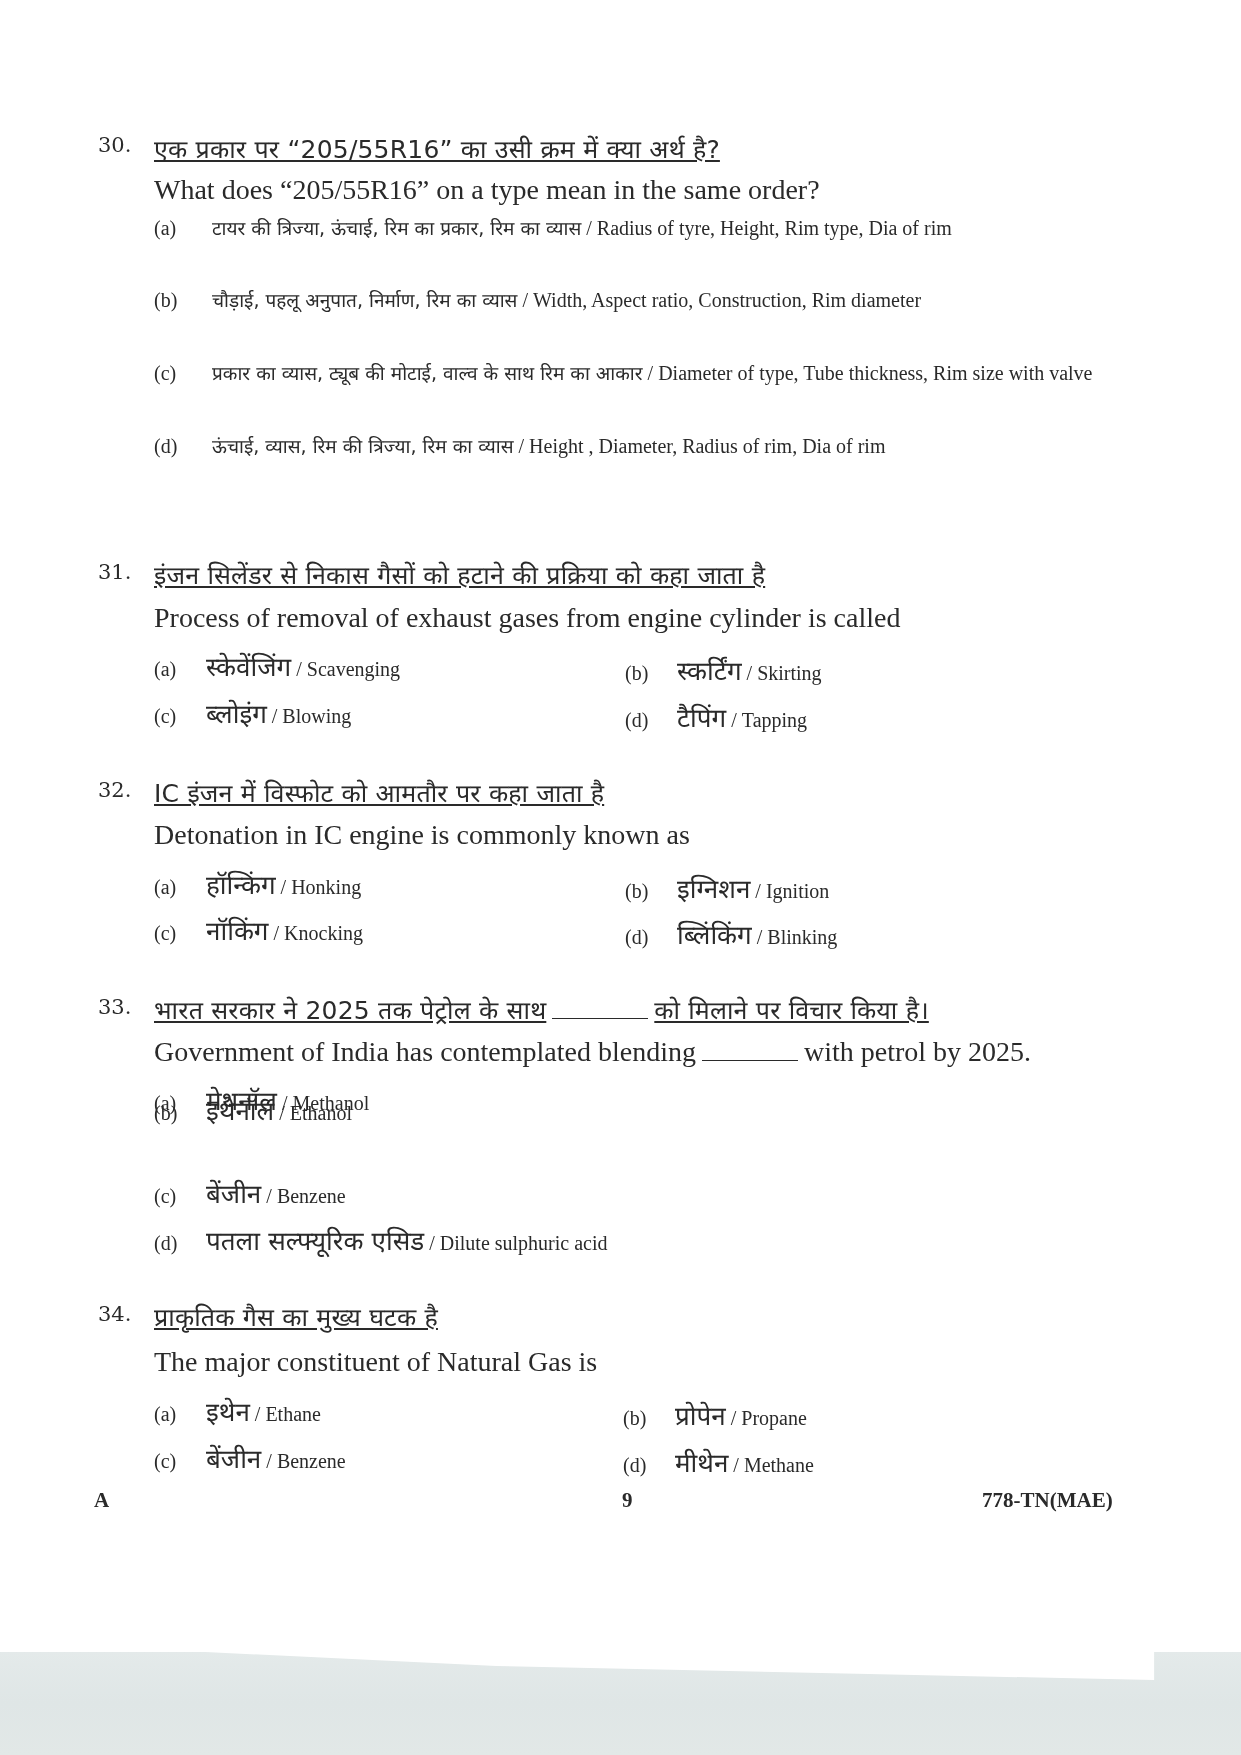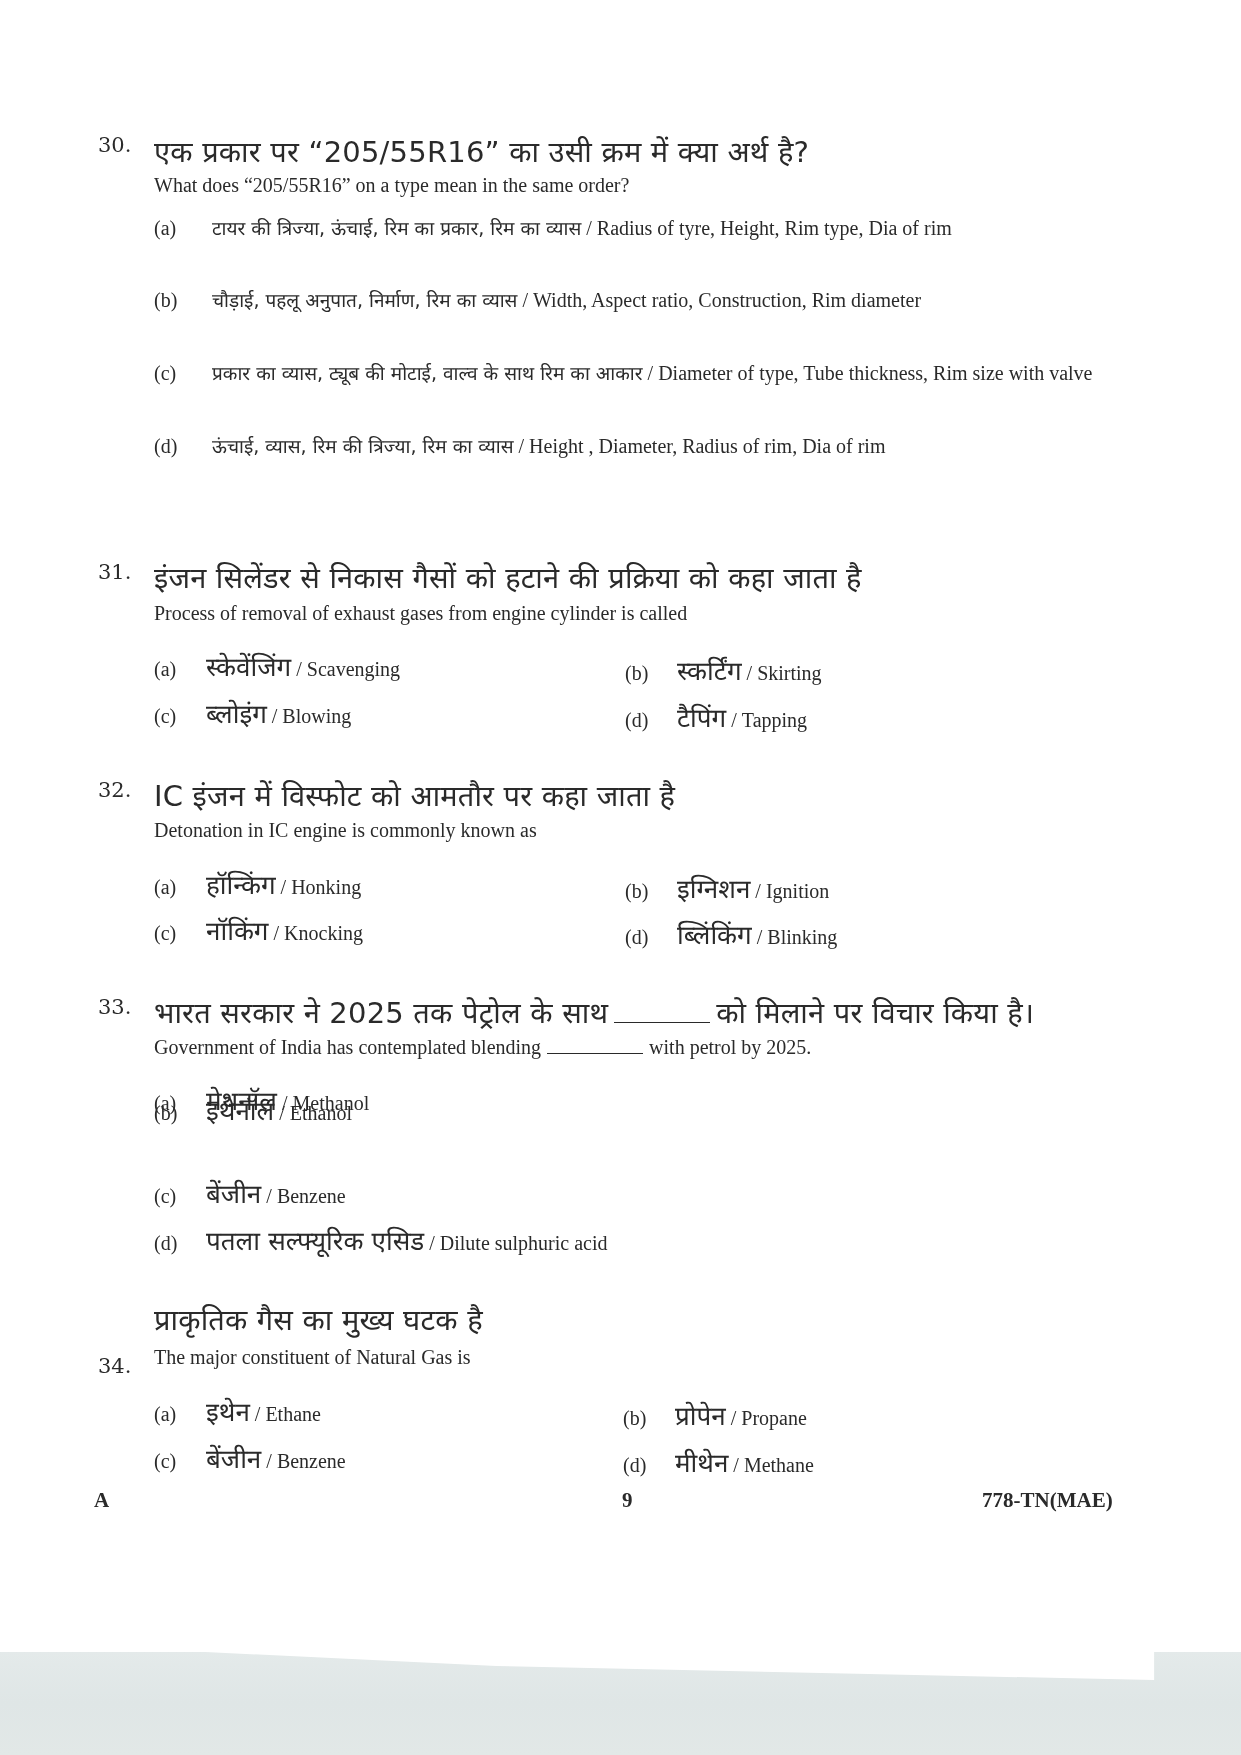--- a/index.html
+++ b/index.html
@@ -14,22 +14,22 @@
       position: absolute; left: 0; top: 1652px; width: 1241px; height: 103px;
       background: linear-gradient(180deg, #e4eaea 0%, #dfe6e6 50%, #e2e8e7 100%);
     }
     .scan-sheet-edge {
       position: absolute; left: 0; top: 1640px; width: 1241px; height: 40px;
       background: #ffffff;
       clip-path: polygon(0 0, 100% 0, 100% 30%, 93% 30%, 93% 100%, 70% 85%, 40% 65%, 10% 20%, 0 15%);
     }
     .q { position: absolute; left: 0; width: 1241px; }
     .qnum { position: absolute; left: 98px; font-size: 21px; }
-    .hi { position: absolute; left: 154px; font-size: 29px; font-family: "DejaVu Sans", sans-serif; letter-spacing: 0.2px; }
-    .en { position: absolute; left: 154px; font-size: 20px; font-family: "Liberation Serif", serif; }
+    .hi { position: absolute; left: 154px; font-size: 25px; font-family: "DejaVu Sans", sans-serif; letter-spacing: 0.2px; text-decoration: underline; }
+    .en { position: absolute; left: 154px; font-size: 28px; font-family: "Liberation Serif", serif; }
     .opt { position: absolute; font-size: 20px; font-family: "Liberation Serif", serif; white-space: nowrap; }
     .opt .lbl { display: inline-block; width: 52px; }
     .opt .hitxt { font-family: "DejaVu Sans", sans-serif; font-size: 26px; }
     .opt-long { position: absolute; left: 154px; width: 960px; font-size: 20px; font-family: "Liberation Serif", serif; line-height: 29px; }
     .opt-long .lbl { position: absolute; left: 0; top: 0; }
     .opt-long .body { margin-left: 58px; display: block; text-align: justify; text-align-last: left; }
     .opt-long .hitxt { font-family: "DejaVu Sans", sans-serif; font-size: 19px; }
     .blank { display: inline-block; width: 96px; border-bottom: 1.5px solid #2a2a2a; margin: 0 6px; height: 16px; }
     .footer { position: absolute; top: 1488px; font-family: "Liberation Serif", serif; font-weight: bold; font-size: 21px; }
   </style>
@@ -85,21 +85,21 @@
     <span class="qnum" style="top:995px;">33.</span>
     <span class="hi" style="top:992px;"><span>भारत सरकार ने 2025 तक पेट्रोल के साथ</span><span class="blank"></span><span>को मिलाने पर विचार किया है।</span></span>
     <span class="en" style="top:1036px;"><span>Government of India has contemplated blending</span><span class="blank"></span><span>with petrol by 2025.</span></span>
     <div class="opt" style="left:154px; top:1082px;"><span class="lbl">(a)</span><span class="hitxt">मेथनॉल</span><span> / </span><span>Methanol</span></div>
     <div class="opt" style="left:154px; top:1092px;"><span class="lbl">(b)</span><span class="hitxt">इथेनॉल</span><span> / </span><span>Ethanol</span></div>
     <div class="opt" style="left:154px; top:1175px;"><span class="lbl">(c)</span><span class="hitxt">बेंजीन</span><span> / </span><span>Benzene</span></div>
     <div class="opt" style="left:154px; top:1222px;"><span class="lbl">(d)</span><span class="hitxt">पतला सल्फ्यूरिक एसिड</span><span> / </span><span>Dilute sulphuric acid</span></div>
   </div>
 
   <div class="q" style="top:0;">
-    <span class="qnum" style="top:1354px;">34.</span>
+    <span class="qnum" style="top:1302px;">34.</span>
     <span class="hi" style="top:1299px;">प्राकृतिक गैस का मुख्य घटक है</span>
     <span class="en" style="top:1346px;">The major constituent of Natural Gas is</span>
     <div class="opt" style="left:154px; top:1393px;"><span class="lbl">(a)</span><span class="hitxt">इथेन</span><span> / </span><span>Ethane</span></div>
     <div class="opt" style="left:623px; top:1397px;"><span class="lbl">(b)</span><span class="hitxt">प्रोपेन</span><span> / </span><span>Propane</span></div>
     <div class="opt" style="left:154px; top:1440px;"><span class="lbl">(c)</span><span class="hitxt">बेंजीन</span><span> / </span><span>Benzene</span></div>
     <div class="opt" style="left:623px; top:1444px;"><span class="lbl">(d)</span><span class="hitxt">मीथेन</span><span> / </span><span>Methane</span></div>
   </div>
 
   <span class="footer" style="left:94px;">A</span>
   <span class="footer" style="left:622px;">9</span>

